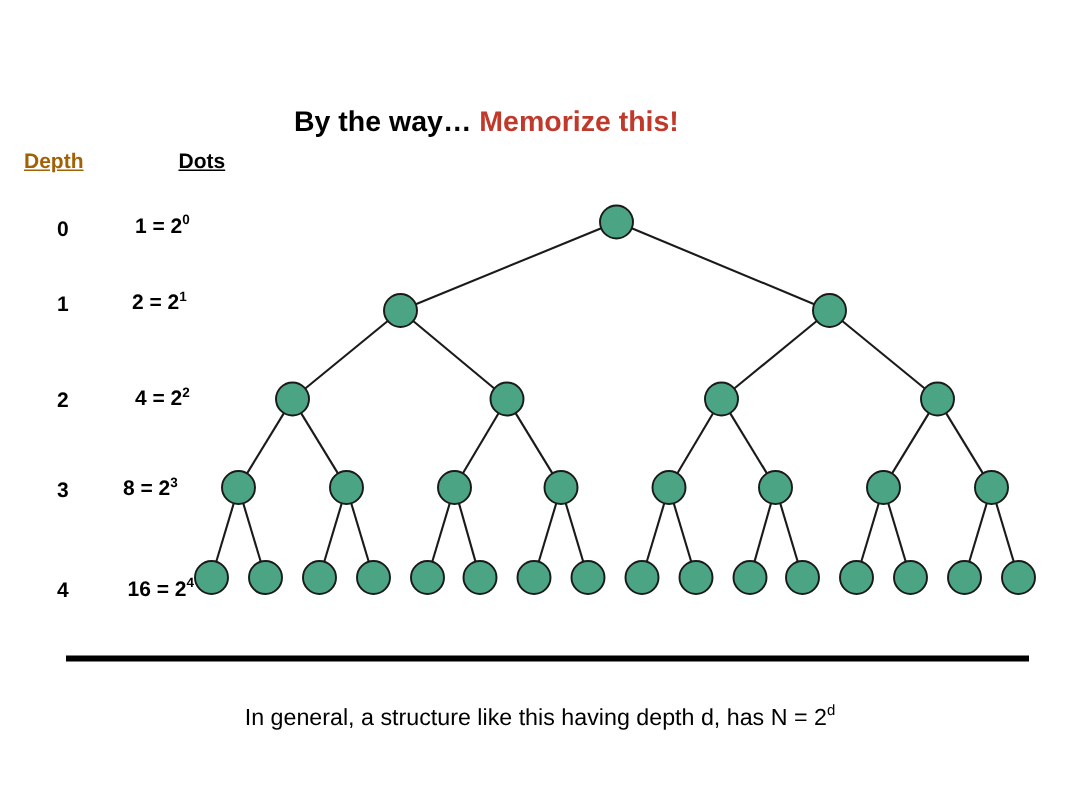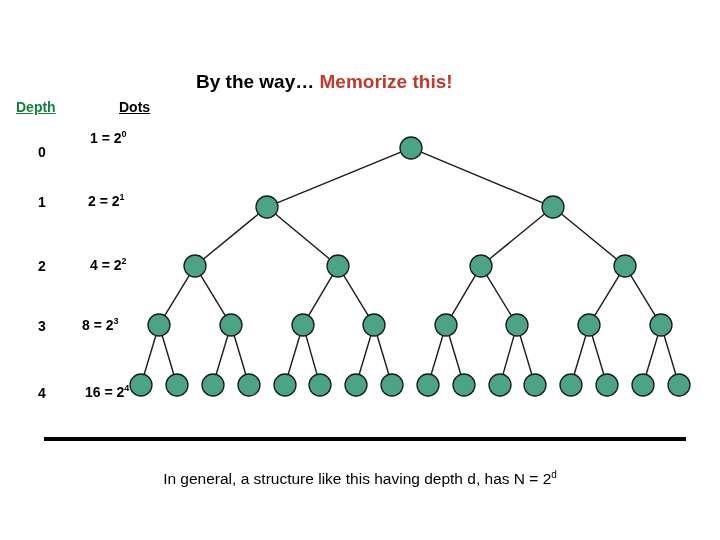--- a/index.html
+++ b/index.html
@@ -34,21 +34,21 @@
     color: #c0392b;
   }
   
   #col-head-depth {
     position: absolute;
     left: 16px;
     top: 99px;
     font-size: 14px;
     font-weight: bold;
     text-decoration: underline;
-    color: #15803d;
+    color: #a16207;
   }
   #col-head-dots {
     position: absolute;
     left: 88px;
     top: 99px;
     font-size: 14px;
     font-weight: bold;
     text-decoration: underline;
     color: #000000;
     padding-left: 31px;
@@ -115,21 +115,21 @@
 
   <div id="col-head-depth">Depth</div>
   <div id="col-head-dots">Dots</div>
 
   <div class="depth-num" style="left:38px; top:144px;">0</div>
   <div class="depth-num" style="left:38px; top:194px;">1</div>
   <div class="depth-num" style="left:38px; top:258px;">2</div>
   <div class="depth-num" style="left:38px; top:318px;">3</div>
   <div class="depth-num" style="left:38px; top:385px;">4</div>
 
-  <div class="dots-label" style="left:90px; top:130px;text-align:right;"><span>1 = 2</span><sup>0</sup></div>
+  <div class="dots-label" style="left:90px; top:142px;text-align:right;"><span>1 = 2</span><sup>0</sup></div>
   <div class="dots-label" style="left:88px; top:193px;"><span>2 = 2</span><sup>1</sup></div>
   <div class="dots-label" style="left:90px; top:257px;"><span>4 = 2</span><sup>2</sup></div>
   <div class="dots-label" style="left:82px; top:317px;"><span>8 = 2</span><sup>3</sup></div>
   <div class="dots-label" style="left:74px; top:384px;margin-left:11px;"><span>16 = 2</span><sup>4</sup></div>
 
   <svg id="tree" viewBox="0 0 720 540">
     <g id="tree-edges">
         <line x1="400.82123690864404" y1="152.1704654332639" x2="277.17876309135596" y2="202.8295345667361" stroke="#1a1a1a" stroke-width="1.4"></line>
         <line x1="421.1580739554012" y1="152.22060819273713" x2="542.8419260445988" y2="202.77939180726287" stroke="#1a1a1a" stroke-width="1.4"></line>
         <line x1="258.4917371548793" y1="213.97204872030727" x2="203.50826284512073" y2="259.02795127969273" stroke="#1a1a1a" stroke-width="1.4"></line>

